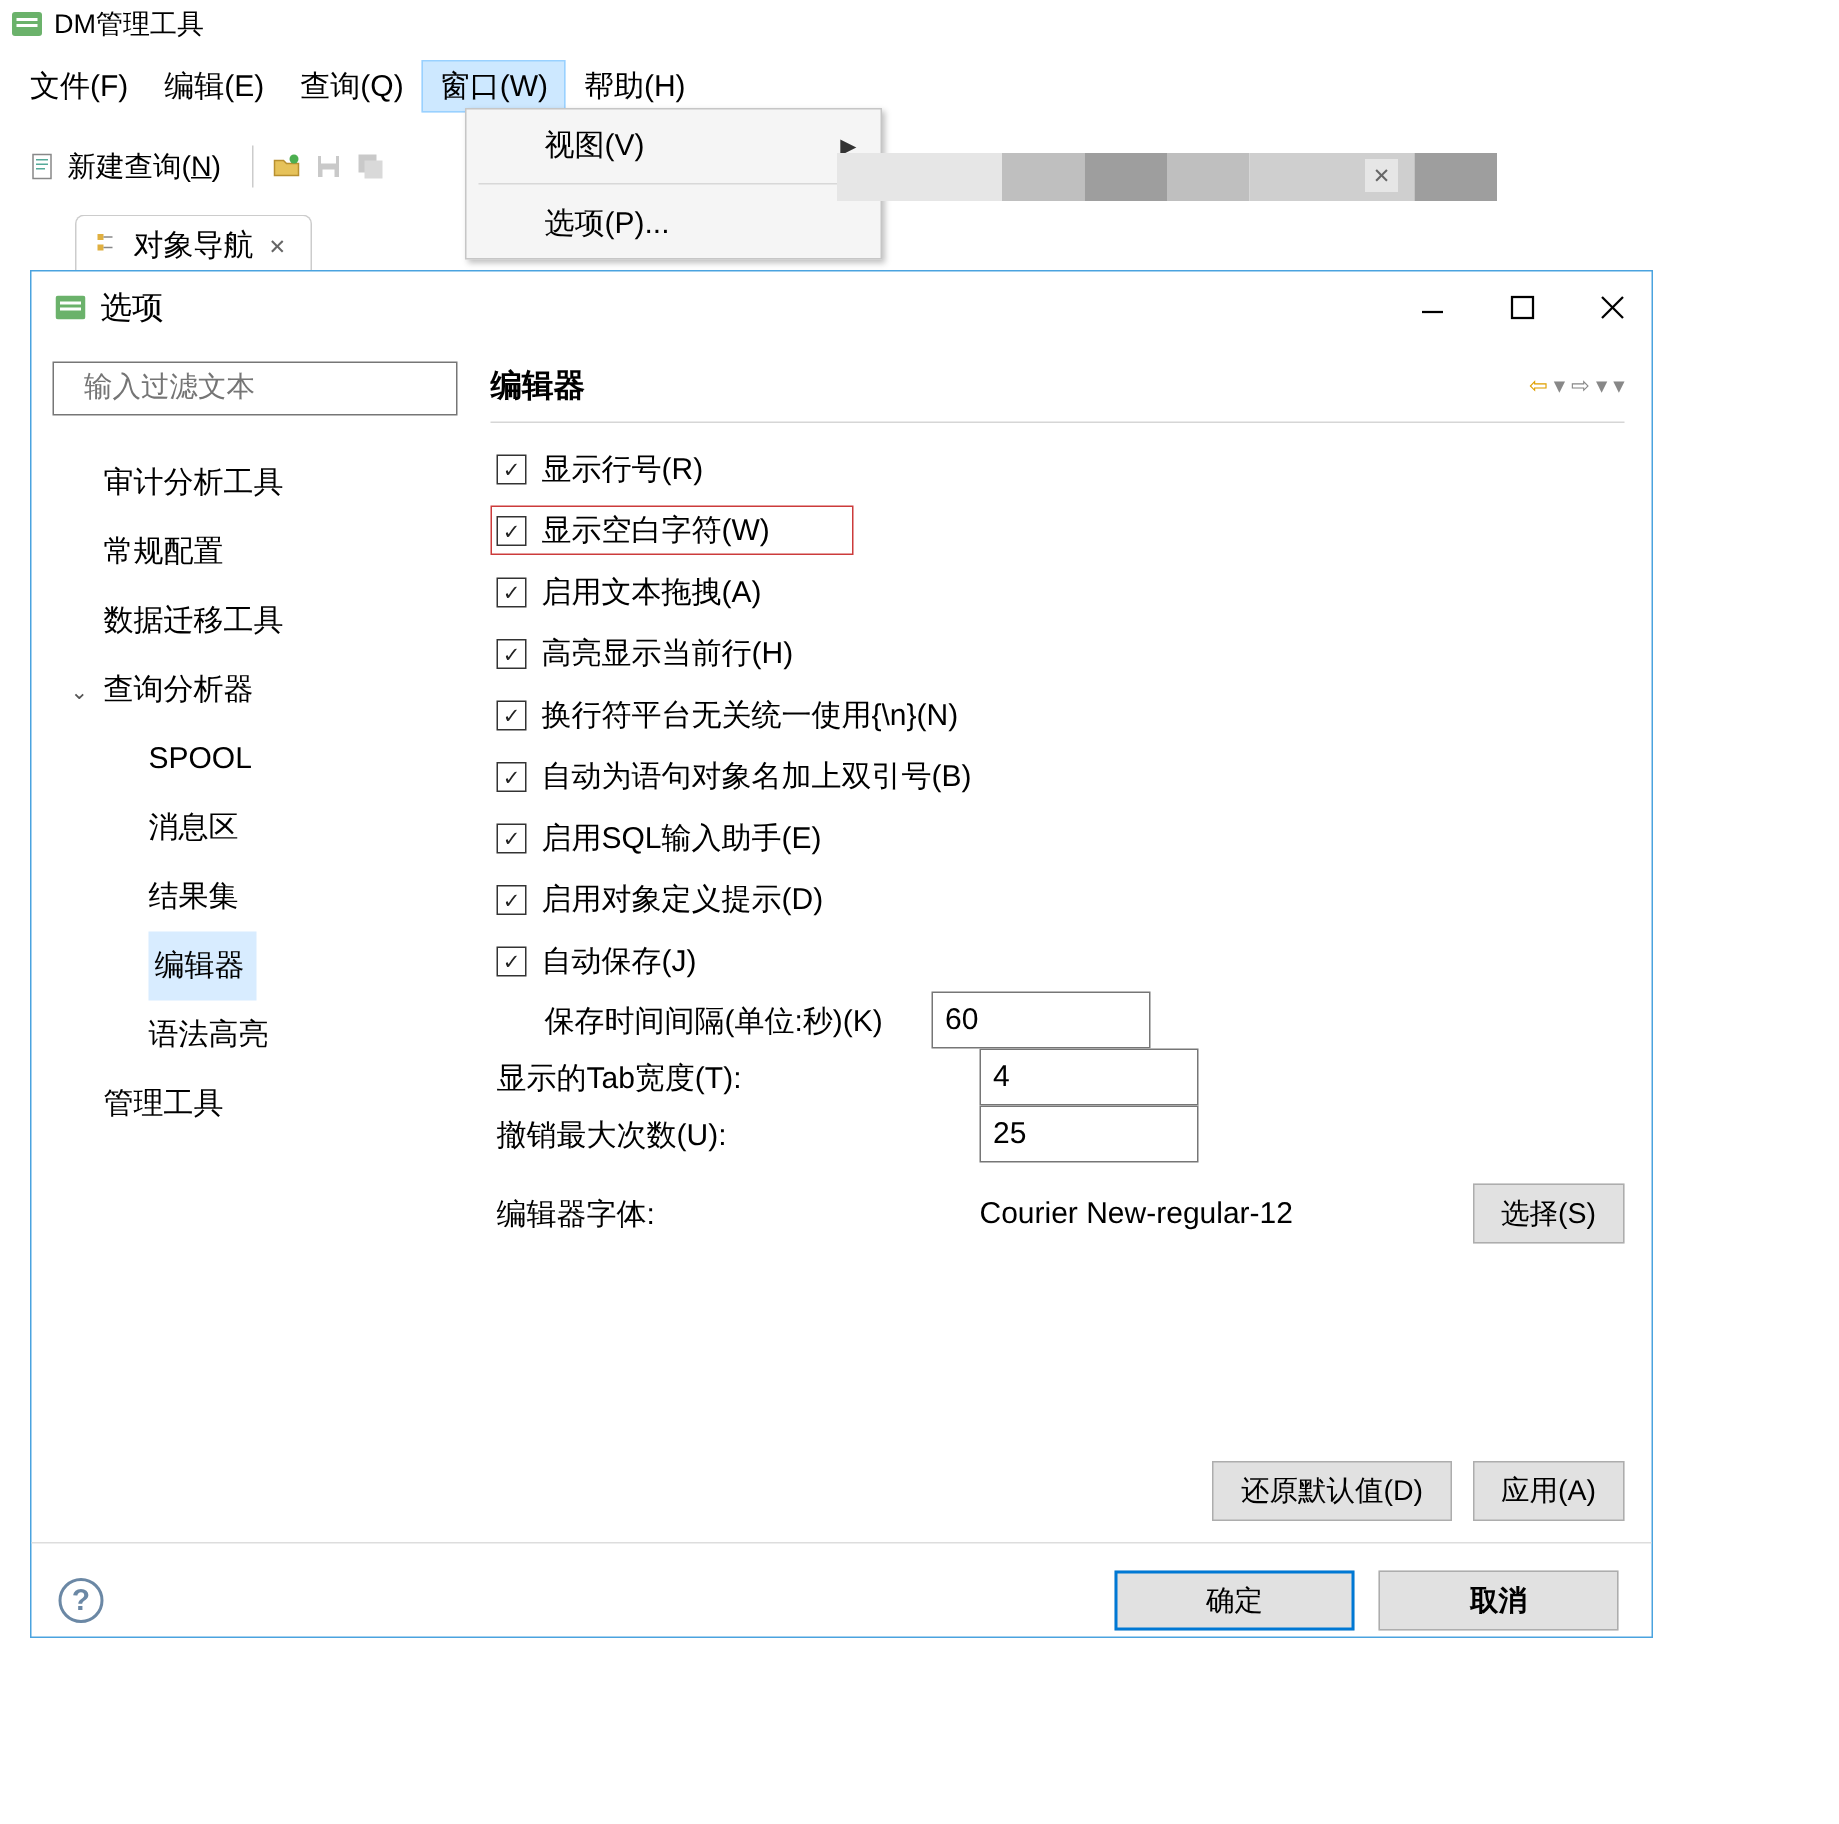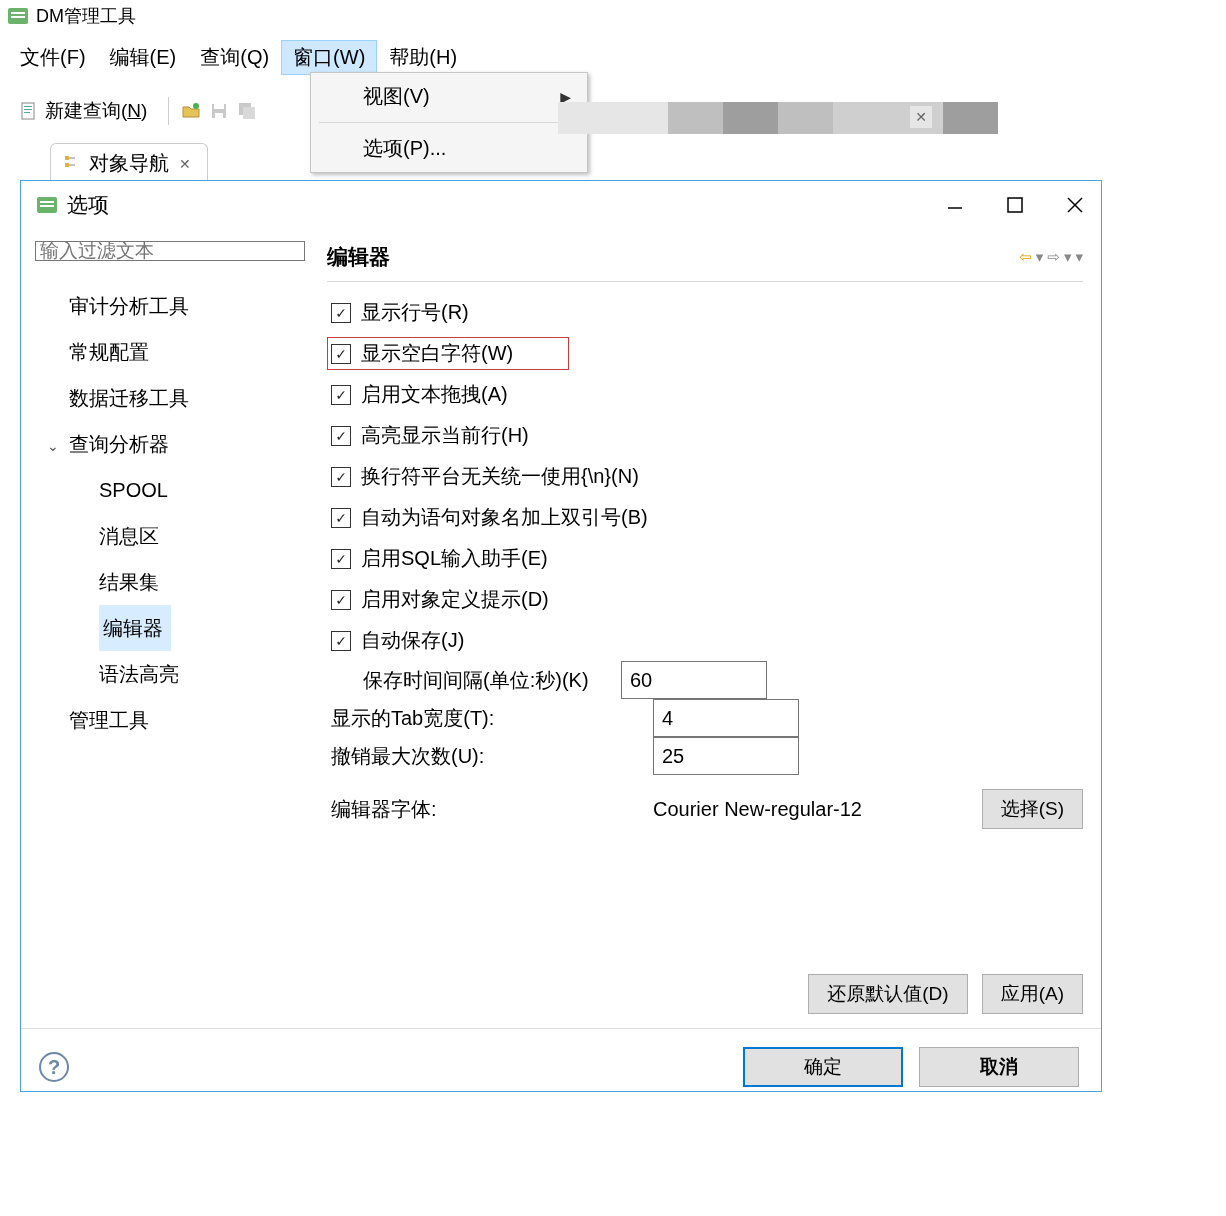--- a/index.html
+++ b/index.html
@@ -48,21 +48,21 @@
   position:absolute; left:4px; top:180px; width:1082px; height:912px;
   border:1px solid #4aa3df; background:#fff;margin-left:16px;
 }
 .dlg-titlebar { display:flex; align-items:center; justify-content:space-between; padding:10px 16px; }
 .dlg-title-left { display:flex; align-items:center; gap:10px; }
 .dlg-title-text { font-size:21px; }
 .dlg-controls { display:flex; gap:40px; align-items:center; }
 .winbtn { width:20px; height:18px; display:flex; align-items:center; justify-content:center; }
 .dlg-body { display:flex; height:800px; border-bottom:1px solid #ddd; }
 .dlg-sidebar { width:298px; padding:12px 14px 12px 14px; border-right:0px solid #eee; }
-.filter-input { width:270px; height:20px; border:1px solid #767676; font-size:19px; padding:4px 4px; outline:none; }
+.filter-input { width:270px; height:36px; border:1px solid #767676; font-size:19px; padding:4px 20px; outline:none; }
 .tree { margin-top:22px; font-size:20px; }
 .tree .node { padding:6px 0 6px 34px; line-height:1.7; }
 .tree .node.indent { padding-left:64px; }
 .tree .node.sel { background:#d8ecff; display:inline-block; padding-right:8px; }
 .tree .toggle { display:inline-block; width:16px; margin-left:-22px; margin-right:6px; color:#555; font-size:14px; }
 .dlg-main { flex:1; padding:14px 18px 14px 8px; position:relative; }
 .panel-header { display:flex; align-items:center; justify-content:space-between; border-bottom:1px solid #d6d6d6; padding-bottom:10px; margin-bottom:14px; }
 .panel-title { font-size:21px; font-weight:600; }
 .nav-arrows { display:flex; gap:4px; align-items:center; }
 .nav-arrows span { font-size:15px; color:#888; }

